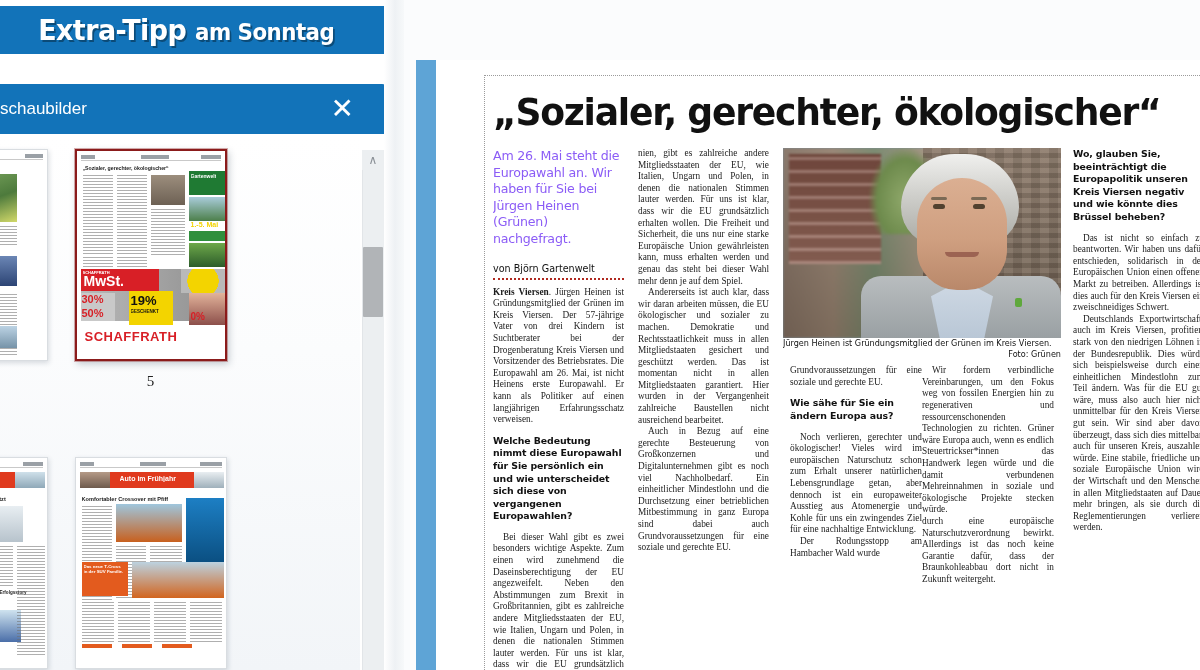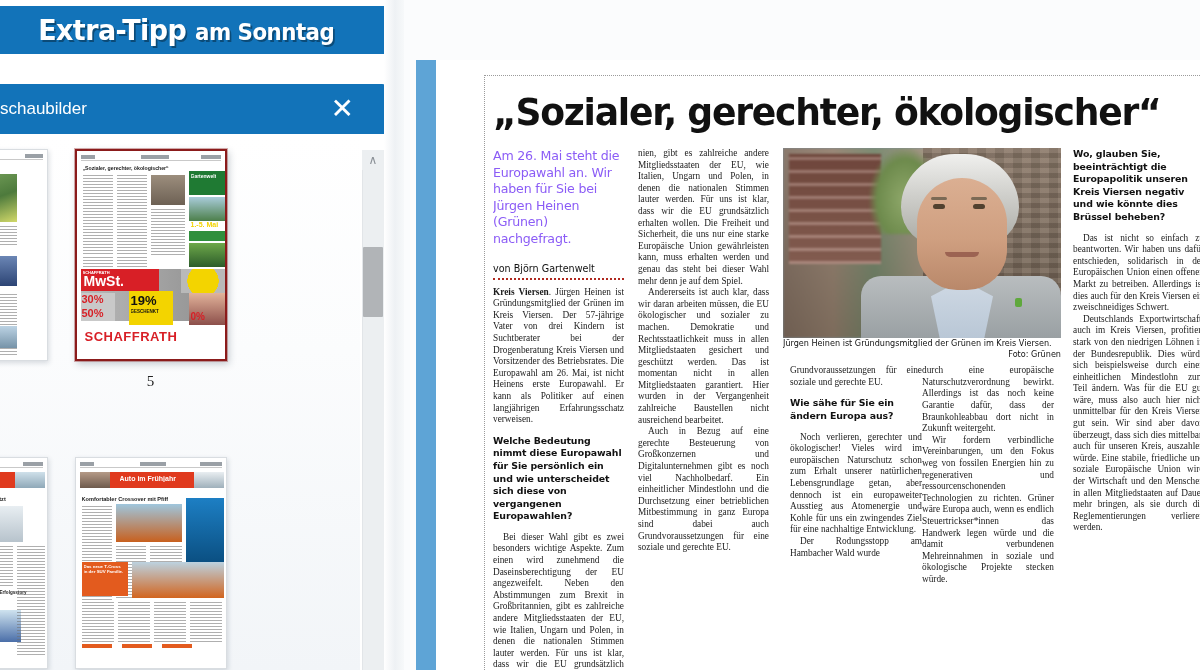--- a/index.html
+++ b/index.html
@@ -453,22 +453,22 @@
             </div>
 
             <div class="twocol-under">
               <div>
                 <p class="body noind">Grundvoraussetzungen für eine soziale und gerechte EU.</p>
                 <div class="q">Wie sähe für Sie ein ändern Europa aus?</div>
                 <p class="body">Noch verlieren, gerechter und ökologischer! Vieles wird im europäischen Naturschutz schon zum Erhalt unserer natürlichen Lebensgrundlage getan, aber dennoch ist ein europaweiter Ausstieg aus Atomenergie und Kohle für uns ein zwingendes Ziel für eine nachhaltige Entwicklung.</p>
                 <p class="body">Der Rodungsstopp am Hambacher Wald wurde</p>
               </div>
               <div>
+                <p class="body">Wir fordern verbindliche Vereinbarungen, um den Fokus weg von fossilen Energien hin zu regenerativen und ressourcenschonenden Technologien zu richten. Grüner wäre Europa auch, wenn es endlich Steuertrickser*innen das Handwerk legen würde und die damit verbundenen Mehreinnahmen in soziale und ökologische Projekte stecken würde.</p>
                 <p class="body noind">durch eine europäische Naturschutzverordnung bewirkt. Allerdings ist das noch keine Garantie dafür, dass der Braunkohleabbau dort nicht in Zukunft weitergeht.</p>
-                <p class="body">Wir fordern verbindliche Vereinbarungen, um den Fokus weg von fossilen Energien hin zu regenerativen und ressourcenschonenden Technologien zu richten. Grüner wäre Europa auch, wenn es endlich Steuertrickser*innen das Handwerk legen würde und die damit verbundenen Mehreinnahmen in soziale und ökologische Projekte stecken würde.</p>
               </div>
             </div>
           </div>
 
           <div class="col col-5">
             <div class="q first">Wo, glauben Sie, beeinträchtigt die Europapolitik unseren Kreis Viersen negativ und wie könnte dies Brüssel beheben?</div>
             <p class="body">Das ist nicht so einfach zu beantworten. Wir haben uns dafür entschieden, solidarisch in der Europäischen Union einen offenen Markt zu betreiben. Allerdings ist dies auch für den Kreis Viersen ein zweischneidiges Schwert.</p>
             <p class="body">Deutschlands Exportwirtschaft, auch im Kreis Viersen, profitiert stark von den niedrigen Löhnen in der Bundesrepublik. Dies würde sich beispielsweise durch einen einheitlichen Mindestlohn zum Teil ändern. Was für die EU gut wäre, muss also auch hier nicht unmittelbar für den Kreis Viersen gut sein. Wir sind aber davon überzeugt, dass sich dies mittelbar, auch für unseren Kreis, auszahlen würde. Eine stabile, friedliche und soziale Europäische Union wird der Wirtschaft und den Menschen in allen Mitgliedstaaten auf Dauer mehr bringen, als sie durch die Reglementierungen verlieren werden.</p>
           </div>
 

